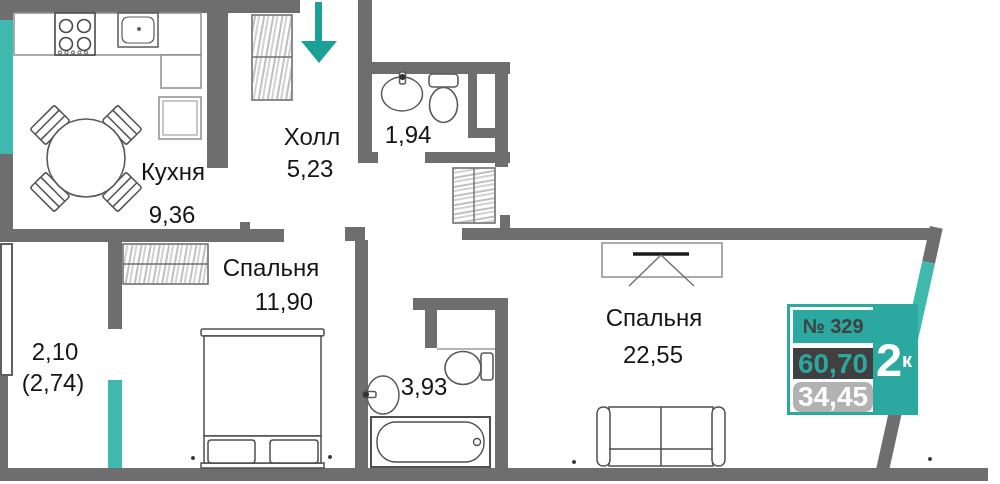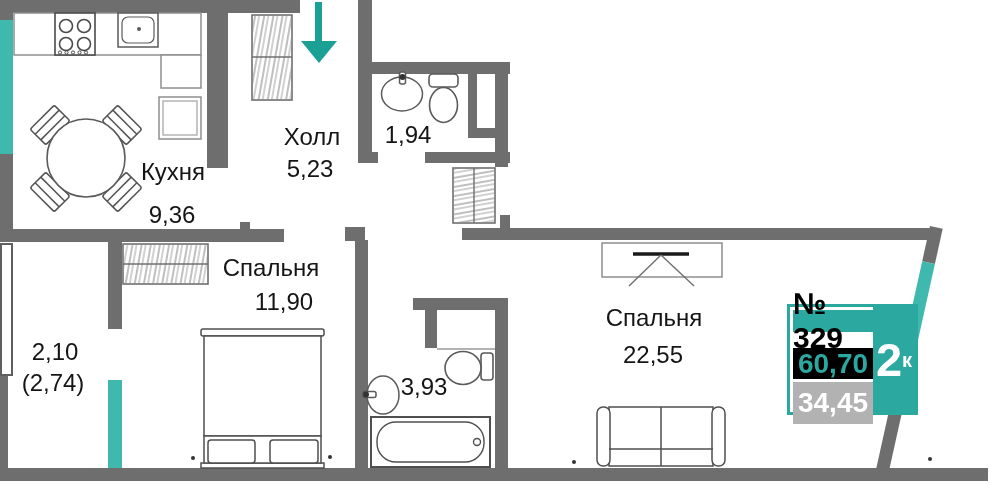--- a/index.html
+++ b/index.html
@@ -30,23 +30,23 @@
   .area-title .unit{margin-left:8px;}
   .area-title sup{font-size:21px;vertical-align:10px;}
   .panel{position:absolute;left:787px;top:304px;width:131px;height:111px;
     background:#fff;border:3px solid var(--accent,#2BA9A1);box-sizing:border-box;}
   .p-right{position:absolute;right:0;top:0;bottom:0;width:42px;background:var(--accent,#2BA9A1);
     color:#fff;display:flex;align-items:center;justify-content:center;font-weight:700;}
   .p-right .big{font-size:47px;line-height:1;}
   .p-right sup{font-size:20px;vertical-align:22px;line-height:1;}
   .p-row{position:absolute;left:3px;width:80px;display:flex;align-items:center;justify-content:center;
     font-weight:700;box-sizing:border-box;}
-  .p-num{top:3px;height:22px;background:var(--accent,#2BA9A1);color:#000000;font-size:30px;}
-  .p-living{top:41px;height:31px;background:#000000;color:var(--accent,#2BA9A1);font-size:28px;}
-  .p-extra{top:75px;height:42px;background:var(--panel_gray,#B2B2B2);color:#fff;font-size:28px;}
+  .p-num{top:3px;height:33px;background:var(--accent,#2BA9A1);color:#404040;font-size:20px;}
+  .p-living{top:41px;height:31px;background:#404040;color:var(--accent,#2BA9A1);font-size:28px;}
+  .p-extra{top:75px;height:30px;background:var(--panel_gray,#B2B2B2);color:#fff;font-size:28px;border-radius:8px;}
 </style>
 </head>
 <body>
 
 <div id="plan">
 
   <div class="w" style="left:0;top:0;width:300px;height:13px"></div>
   <div class="w" style="left:0;top:0;width:13px;height:22px"></div>
   <div class="win" style="left:0;top:20px;width:13px;height:136px"></div>
   <div class="w" style="left:0;top:154px;width:13px;height:88px"></div>

